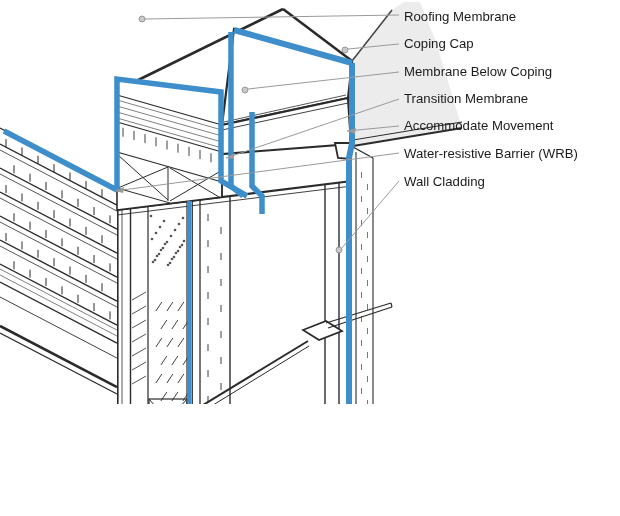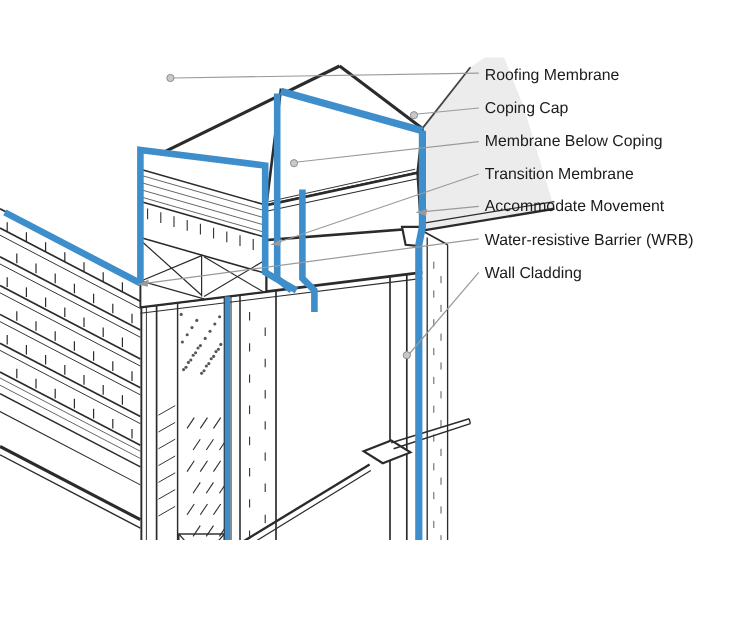--- a/index.html
+++ b/index.html
@@ -1,17 +1,17 @@
 <!DOCTYPE html>
 <html><head>
 <meta charset="utf-8">
 <style>
   html,body{margin:0;padding:0;background:#fff;}
   #stage{position:relative;width:620px;height:404px;background:#ffffff;overflow:hidden;
-         font-family:"Liberation Sans", sans-serif;margin-top:46px;}
+         font-family:"Liberation Sans", sans-serif;}
   svg{position:absolute;left:0;top:0;}
   .lbl{font-family:"Liberation Sans", sans-serif;font-size:13.2px;fill:#1b1b1b;}
   #logo{position:absolute;left:521px;top:461px;width:34px;height:31px;background:#E0232A;
         border-radius:2px;display:flex;justify-content:center;}
   #logo span{color:#fff;font-weight:bold;font-size:13px;letter-spacing:.3px;
         font-family:"Liberation Sans", sans-serif;}
   #copyright{position:absolute;left:563px;top:460px;font-size:16px;font-weight:bold;color:#111;
         font-family:"DejaVu Sans", sans-serif;}
 </style>
 </head>

